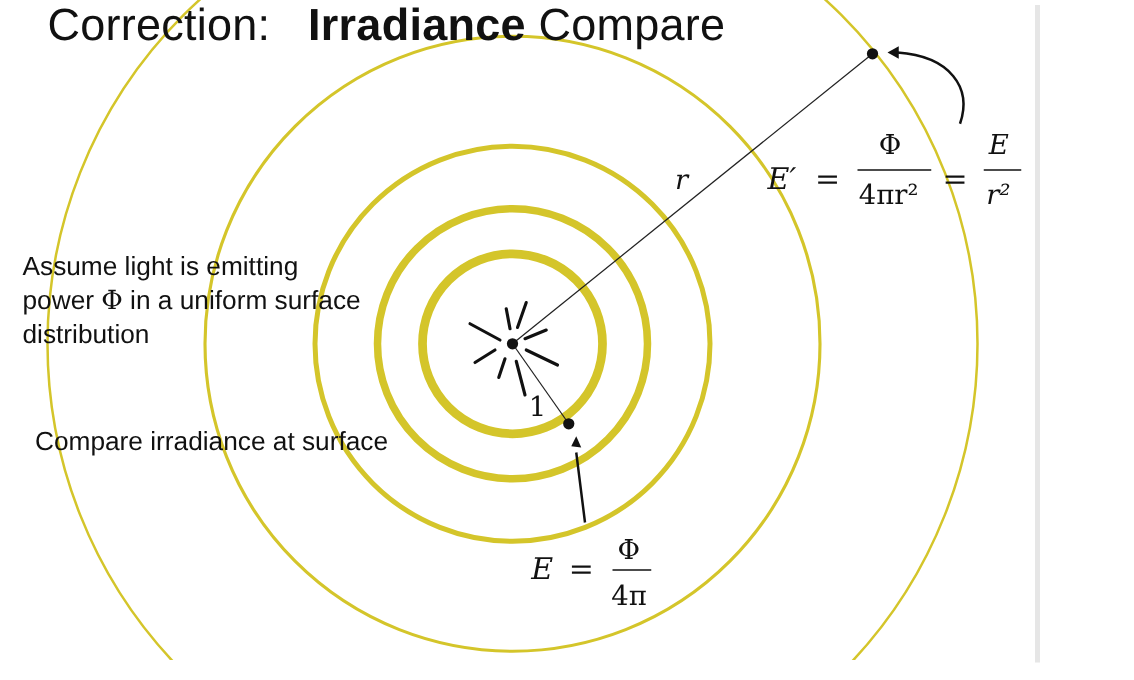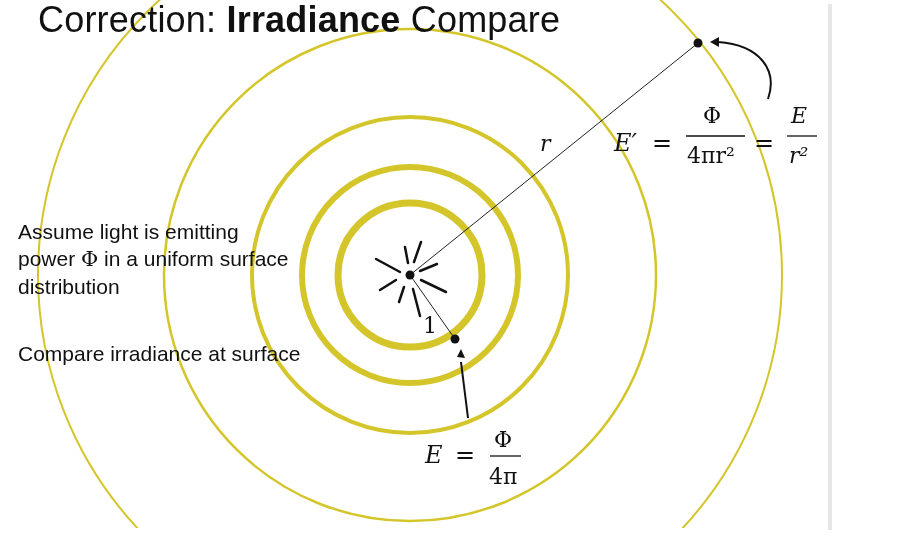--- a/index.html
+++ b/index.html
@@ -1,22 +1,22 @@
 <!DOCTYPE html>
 <html><head>
 <meta charset="utf-8">
 <style>
   html,body{margin:0;padding:0;background:#ffffff;}
   body{width:907px;height:544px;position:relative;overflow:hidden;font-family:"Liberation Sans",sans-serif;color:#111;}
   #diagram{position:absolute;left:0;top:0;width:907px;height:544px;}
   .title{position:absolute;left:38px;top:-2px;font-size:36px;line-height:44px;white-space:nowrap;color:#111;letter-spacing:0.2px;}
-  .title .bold{font-weight:bold;}
+  .title .bold{font-weight:bold;margin-left:20px;}
   .body-text{position:absolute;font-size:21px;line-height:27px;color:#111;}
-  .t1{left:18px;top:200px;width:330px;margin-top:18px;}
-  .t2{left:18px;top:340px;width:340px;}
+  .t1{left:18px;top:200px;width:330px;}
+  .t2{left:28px;top:340px;width:340px;}
   .math{font-family:"DejaVu Serif","Liberation Serif",serif;}
   .divider{position:absolute;left:828px;top:4px;width:4px;height:526px;background:#e6e6e6;}
 </style>
 </head>
 <body>
 
 <div id="diagram">
 <svg width="907" height="544" viewBox="0 0 907 544" xmlns="http://www.w3.org/2000/svg">
   <defs>
     <clipPath id="clip">

